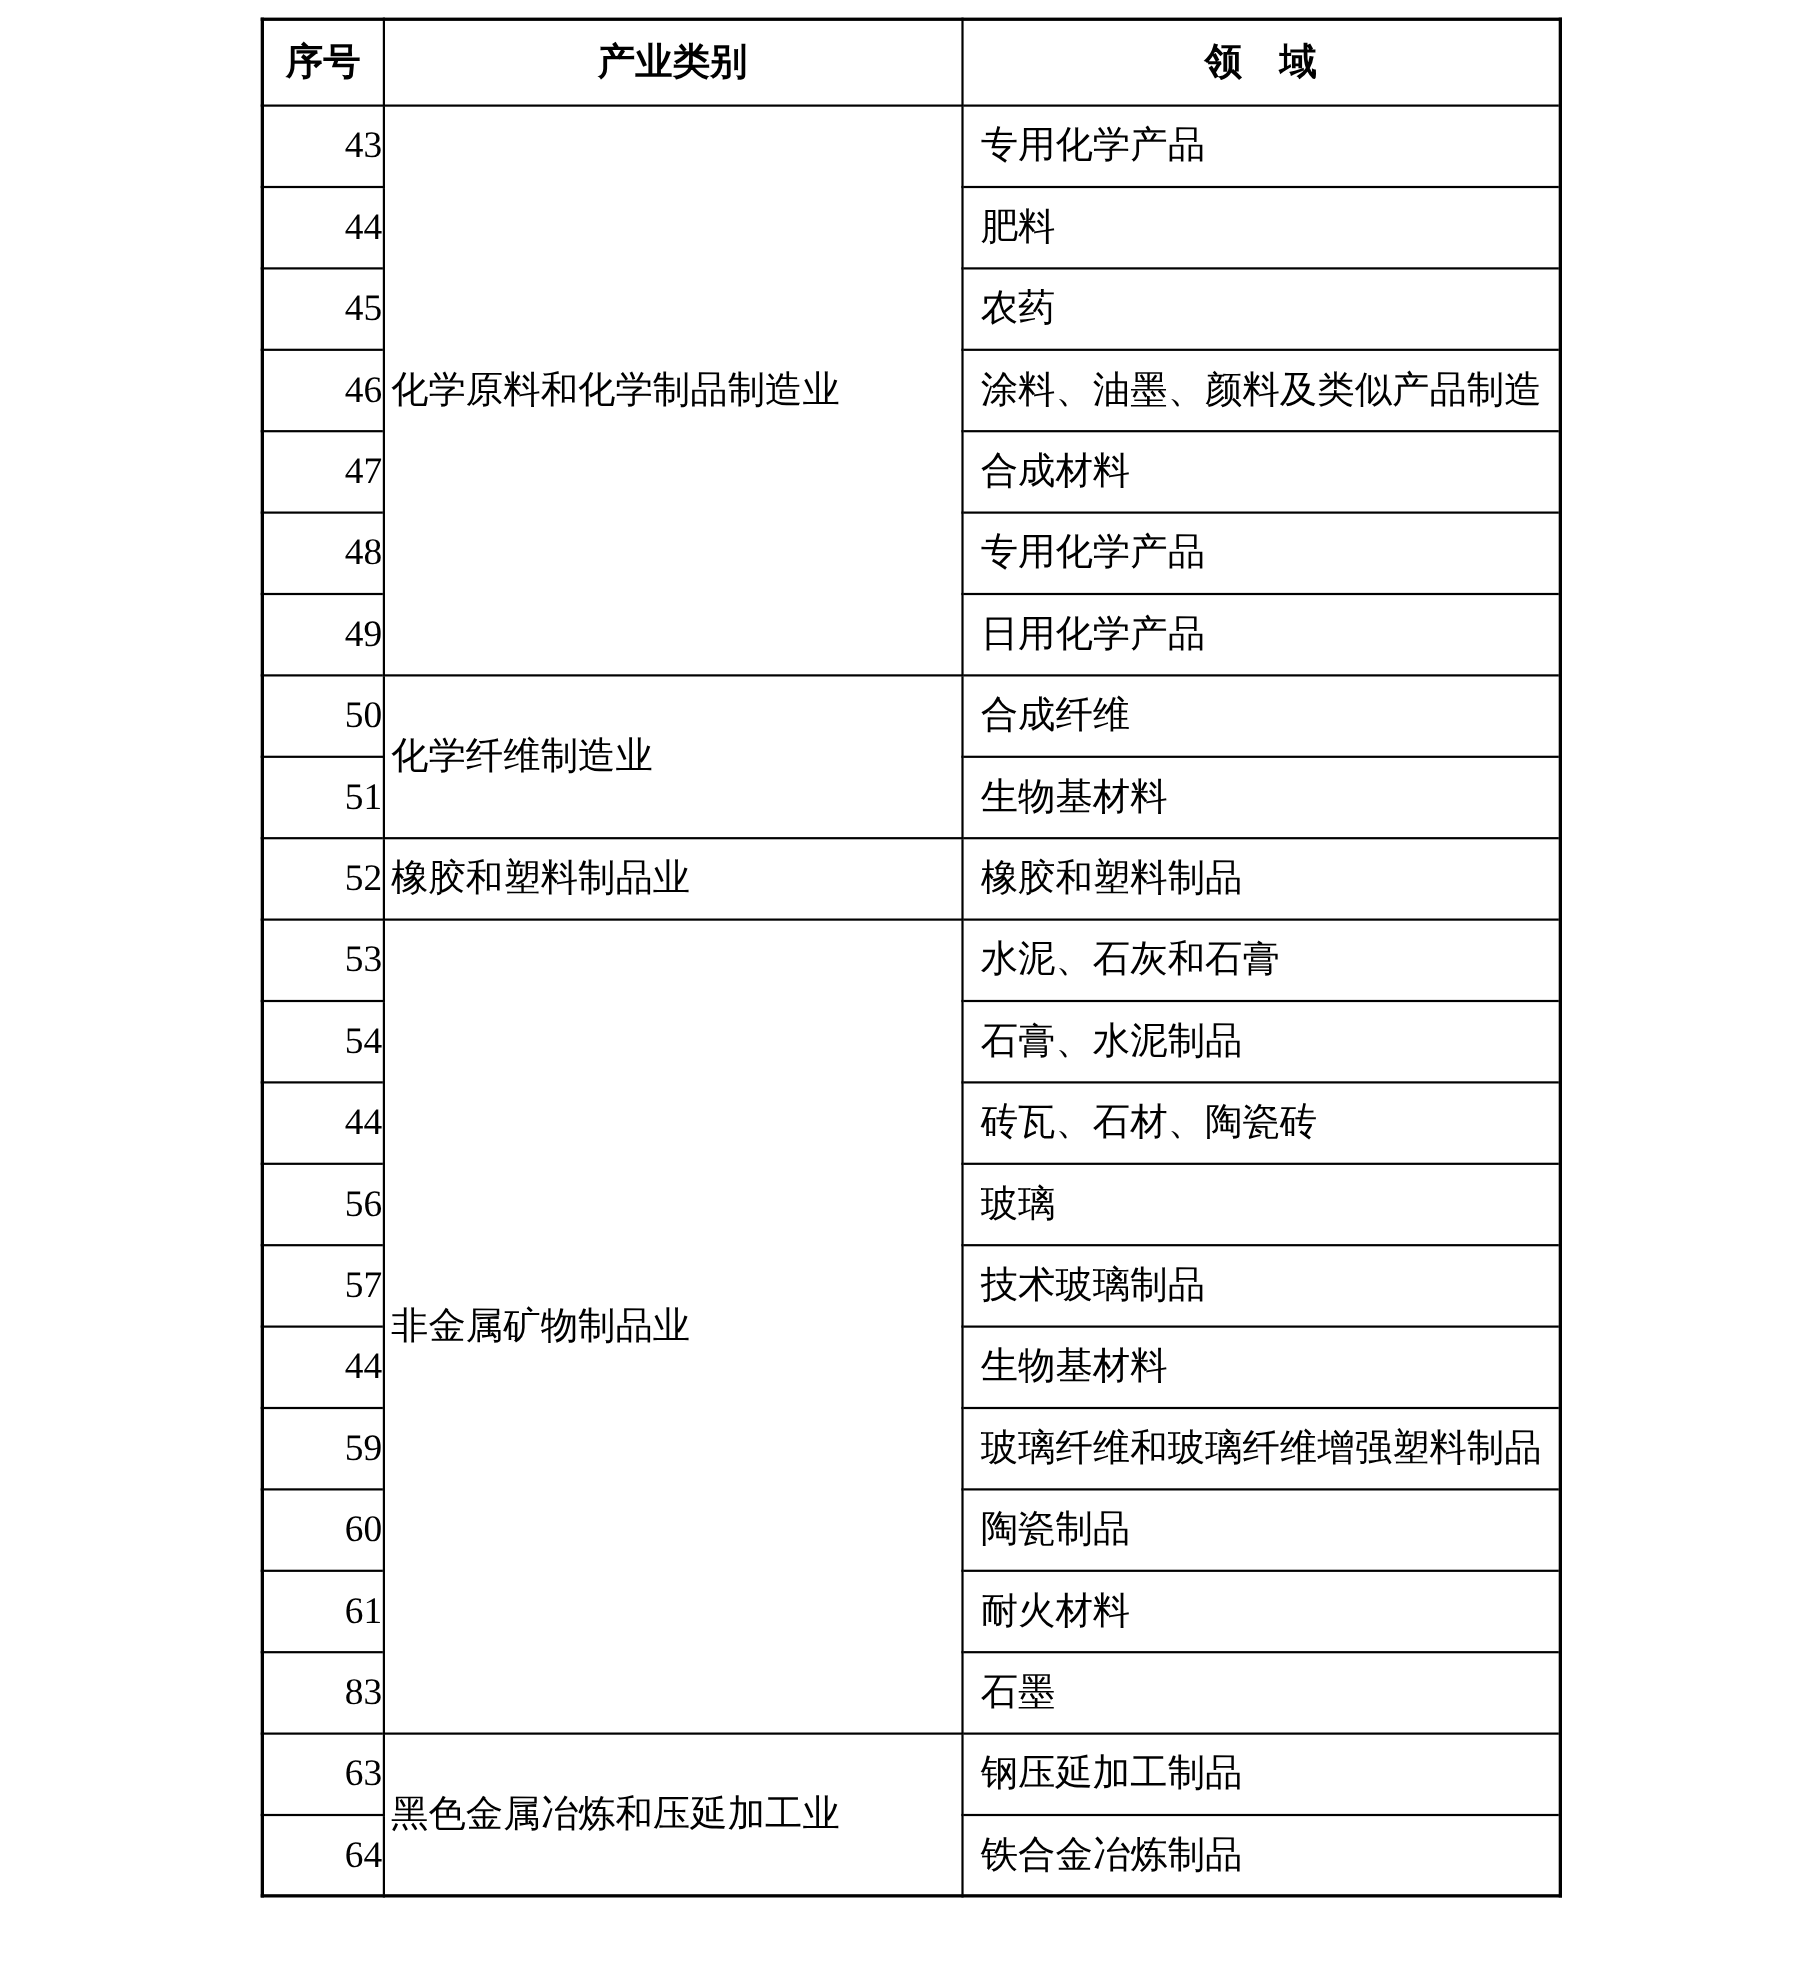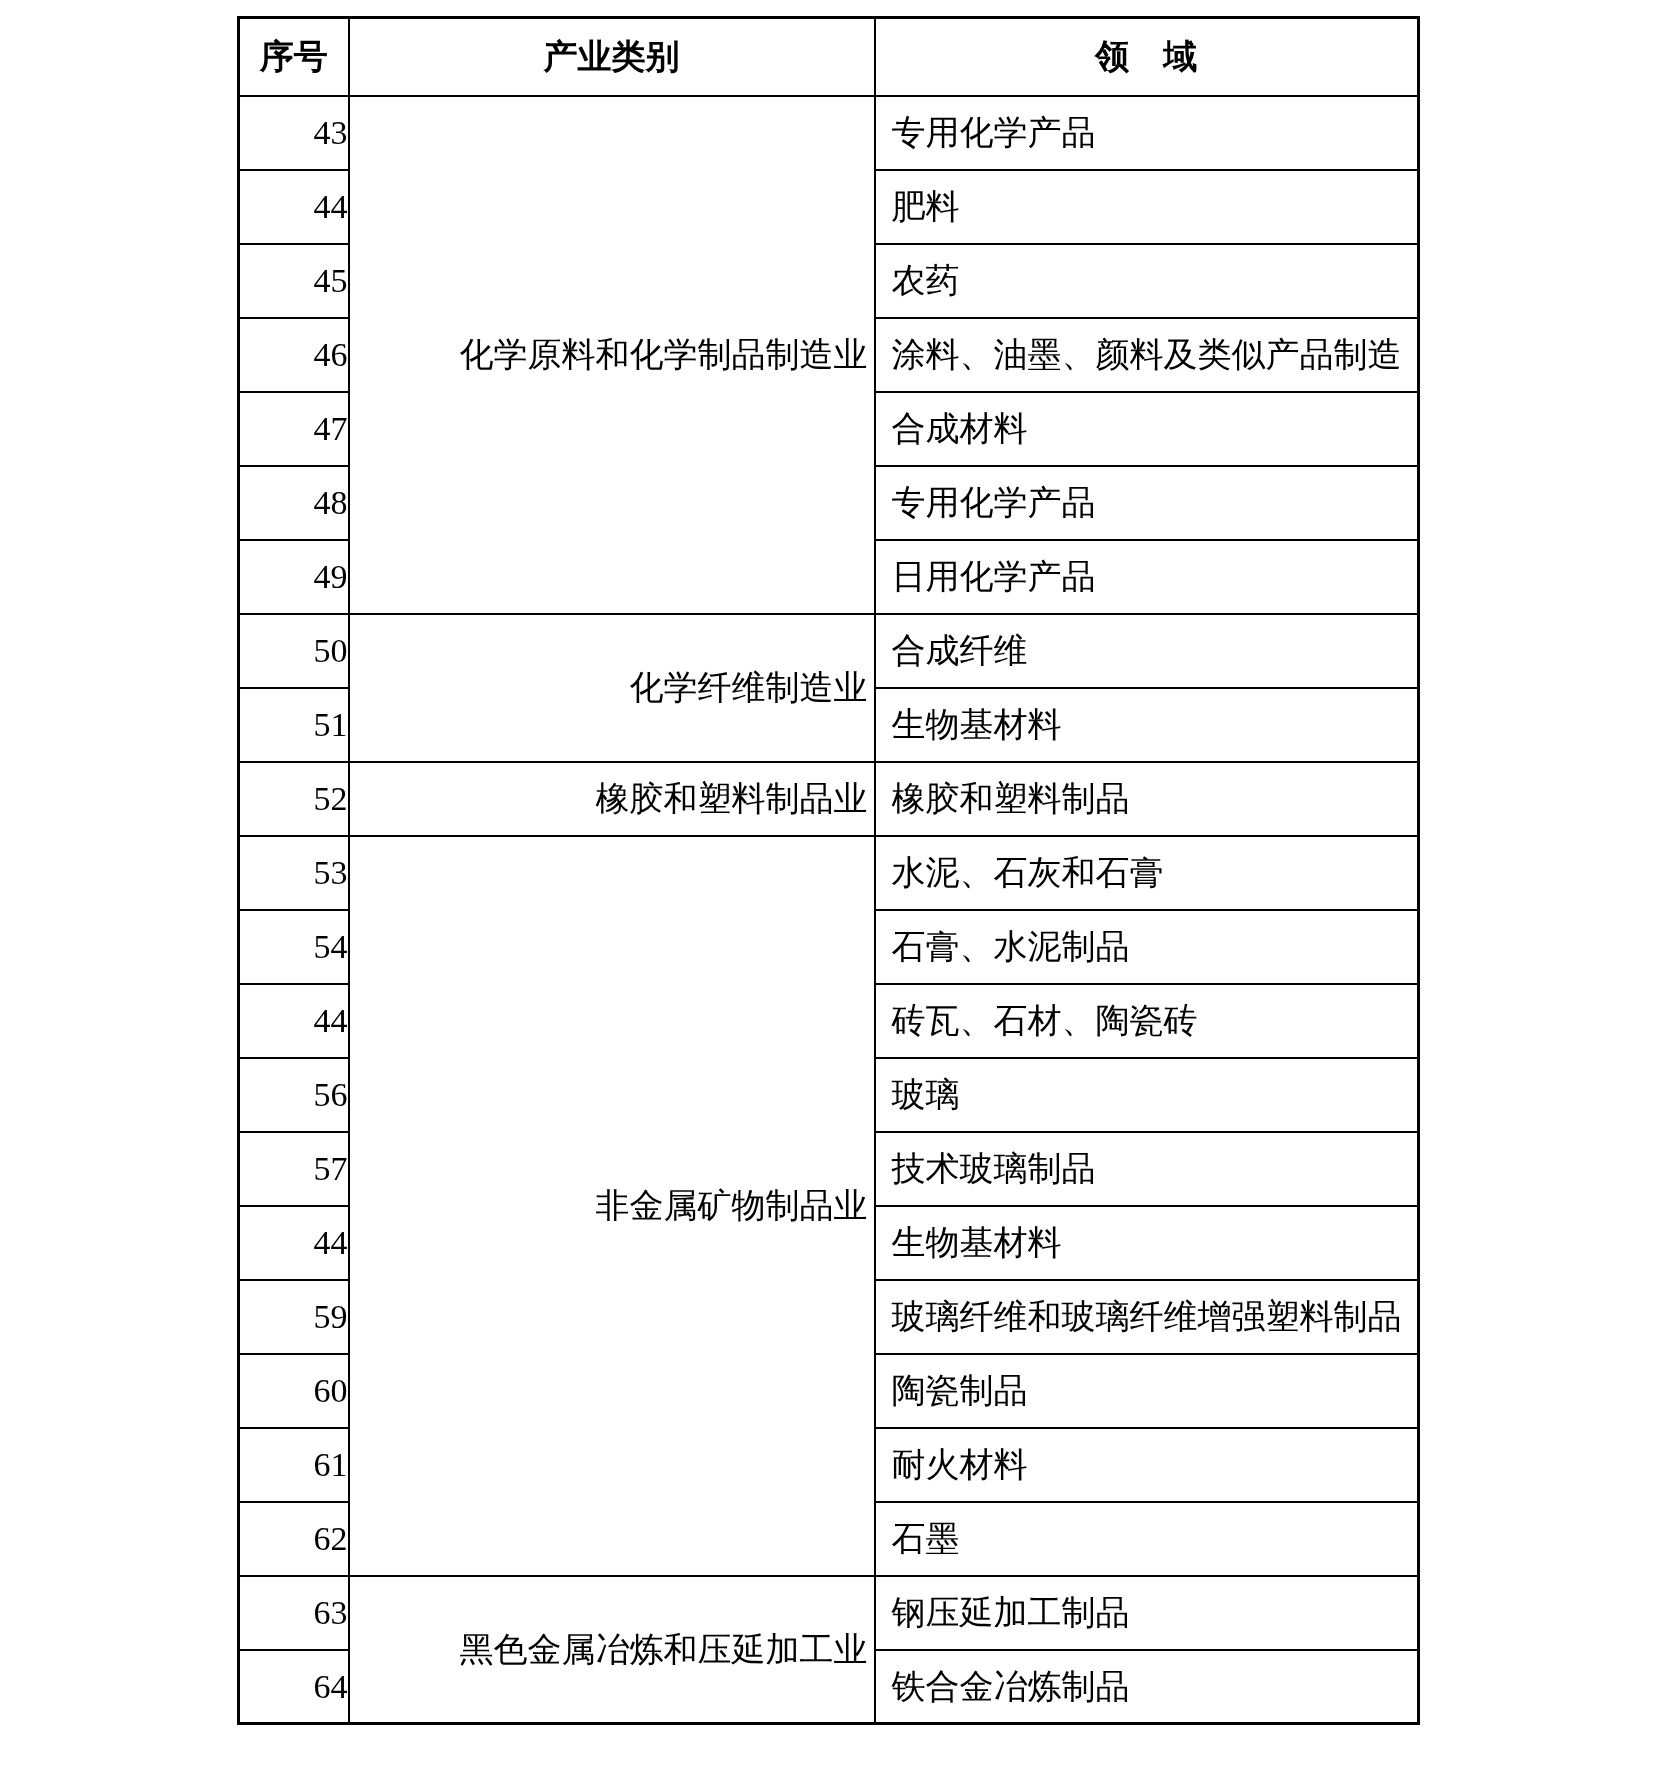--- a/index.html
+++ b/index.html
@@ -43,21 +43,21 @@
     font-weight: bold;
     font-size: 33px;
     text-align: center;
     padding: 0;
   }
   td.col-no {
     text-align: right;
     padding: 0;
   }
   td.col-cat {
-    text-align: right;
+    text-align: left;
     padding: 0 6px;
   }
   td.col-field {
     text-align: left;
     padding: 0 10px 0 16px;
   }
 </style>
 </head>
 <body>
 
@@ -150,21 +150,21 @@
         </tr>
         <tr class="data-row">
           <td class="col-no">60</td>
           <td class="col-field">陶瓷制品</td>
         </tr>
         <tr class="data-row">
           <td class="col-no">61</td>
           <td class="col-field">耐火材料</td>
         </tr>
         <tr class="data-row">
-          <td class="col-no">62</td>
+          <td class="col-no">83</td>
           <td class="col-field">石墨</td>
         </tr>
         <tr class="data-row">
           <td class="col-no">63</td>
           <td class="col-cat" rowspan="2">黑色金属冶炼和压延加工业</td>
           <td class="col-field">钢压延加工制品</td>
         </tr>
         <tr class="data-row">
           <td class="col-no">64</td>
           <td class="col-field">铁合金冶炼制品</td>

